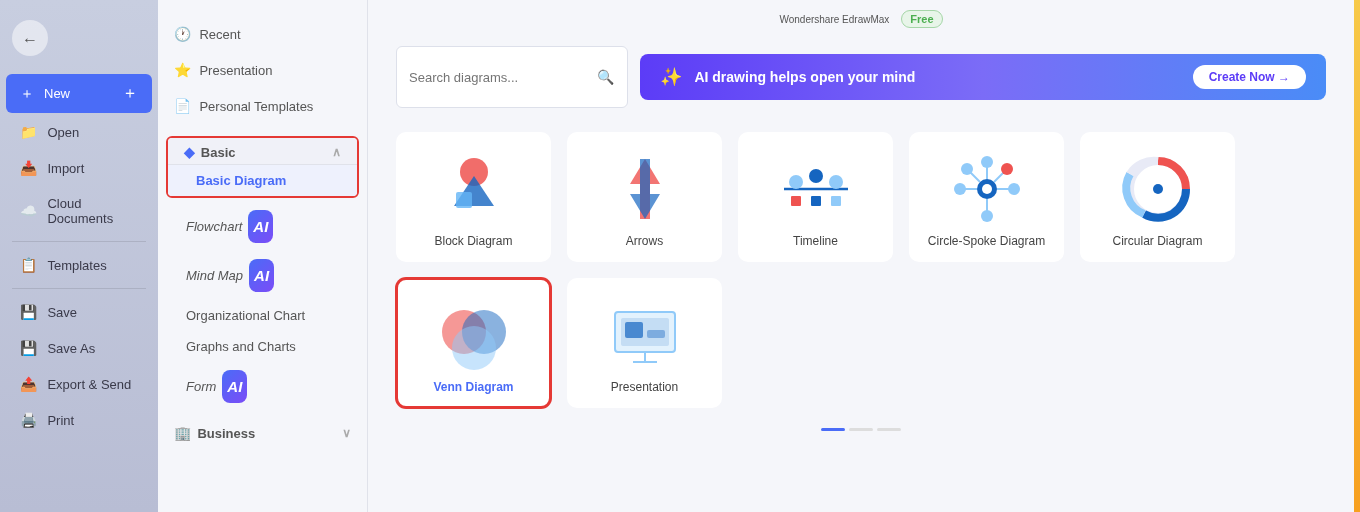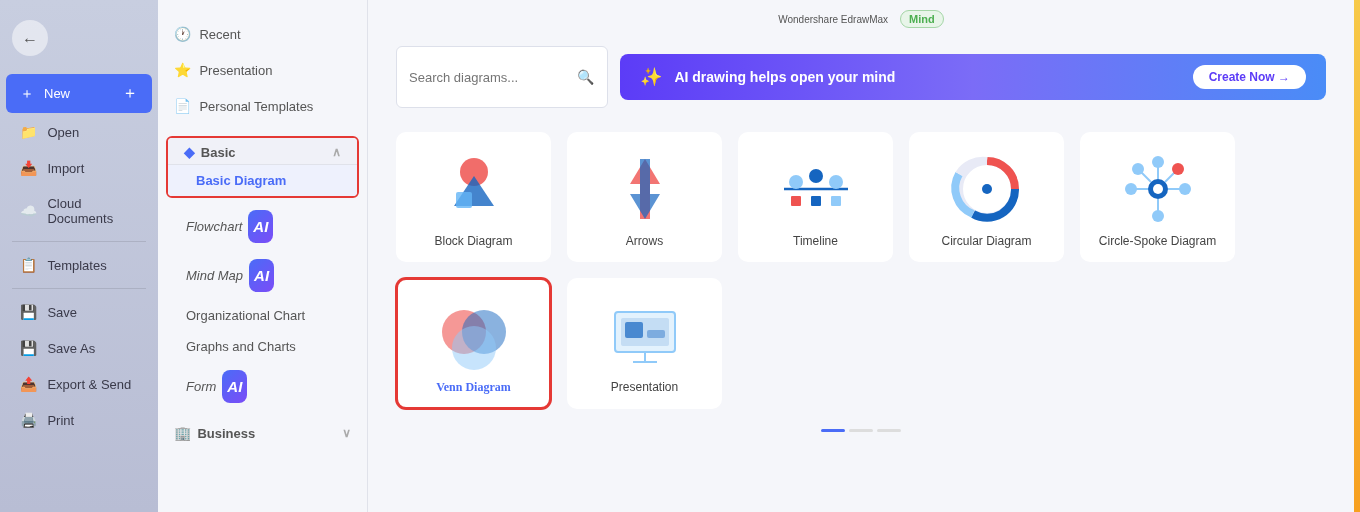--- a/index.html
+++ b/index.html
@@ -108,21 +108,21 @@
     .free-badge {
       background: #e8f5e9; color: #4caf50;
       font-size: 11px; font-weight: 600;
       padding: 2px 8px; border-radius: 10px;
       border: 1px solid #a5d6a7;
     }
     .search-bar {
       display: flex; align-items: center; gap: 8px;
       background: white; border: 1px solid #dde0ea;
       border-radius: 6px; padding: 22px 12px;
-      width: 212px;
+      width: 232px;
     }
     .search-bar input {
       border: none; outline: none; font-size: 13px; color: #999; background: transparent; width: 100%;
     }
     .search-icon { color: #aaa; font-size: 14px; }
 
     .header-row {
       display: flex; align-items: center; gap: 12px;
       padding: 8px 28px;
     }
@@ -168,21 +168,21 @@
     }
     .diagram-card-icon {
       width: 80px; height: 70px;
       display: flex; align-items: center; justify-content: center;
       margin-bottom: 10px;
     }
     .diagram-card-label {
       font-size: 12px; color: #444; text-align: center;
       font-weight: 500;
     }
-    .diagram-card.selected .diagram-card-label { color: #4a6cf7; font-weight: 600; font-family: Liberation Serif, serif; }
+    .diagram-card.selected .diagram-card-label { color: #4a6cf7; font-weight: 600; }
 
     
     svg { overflow: visible; }
 
     
     .right-accent {
       width: 6px; background: linear-gradient(180deg, #f7c948, #f7a020);
       flex-shrink: 0;
     }
 
@@ -302,21 +302,21 @@
       <span>Business</span>
     </span>
     <span class="section-collapse">∨</span>
   </div>
 </div>
 
 <div class="main-content">
 
   <div class="top-bar">
     <span class="app-title">Wondershare EdrawMax</span>
-    <span class="free-badge">Mind</span>
+    <span class="free-badge">Free</span>
   </div>
 
   <div class="header-row">
     <div class="search-bar">
       <input type="text" placeholder="Search diagrams..." style="">
       <span class="search-icon">🔍</span>
     </div>
     <div class="ai-banner">
       <span class="ai-banner-icon">✨</span>
       <span class="ai-banner-text">AI drawing helps open your mind</span>
@@ -353,35 +353,20 @@
           <line x1="8" y1="35" x2="72" y2="35" stroke="#1565c0" stroke-width="2.5"></line>
           <circle cx="20" cy="28" r="7" fill="#90caf9"></circle>
           <circle cx="40" cy="22" r="7" fill="#1565c0"></circle>
           <circle cx="60" cy="28" r="7" fill="#90caf9"></circle>
           <rect x="15" y="42" width="10" height="10" fill="#ef5350" rx="1"></rect>
           <rect x="35" y="42" width="10" height="10" fill="#1565c0" rx="1"></rect>
           <rect x="55" y="42" width="10" height="10" fill="#90caf9" rx="1"></rect>
         </svg>
       </div>
       <span class="diagram-card-label">Timeline</span>
-    </div>
-
-    <div class="diagram-card">
-      <div class="diagram-card-icon">
-        <svg width="80" height="70" viewBox="0 0 80 70">
-          <circle cx="40" cy="35" r="28" fill="none" stroke="#e8eaf6" stroke-width="8"></circle>
-          <path d="M40,7 A28,28 0 0,1 68,35" fill="none" stroke="#ef5350" stroke-width="8"></path>
-          <path d="M68,35 A28,28 0 0,1 26,60" fill="none" stroke="#1565c0" stroke-width="8"></path>
-          <path d="M26,60 A28,28 0 0,1 12,20" fill="none" stroke="#90caf9" stroke-width="8"></path>
-          <path d="M12,20 A28,28 0 0,1 40,7" fill="none" stroke="#e8eaf6" stroke-width="8"></path>
-          <circle cx="40" cy="35" r="12" fill="white"></circle>
-          <circle cx="40" cy="35" r="5" fill="#1565c0"></circle>
-        </svg>
-      </div>
-      <span class="diagram-card-label">Circular Diagram</span>
     </div>
 
     <div class="diagram-card">
       <div class="diagram-card-icon">
         <svg width="80" height="70" viewBox="0 0 80 70">
           <circle cx="40" cy="35" r="10" fill="#1565c0"></circle>
           <circle cx="40" cy="35" r="5" fill="white"></circle>
           <line x1="40" y1="25" x2="40" y2="10" stroke="#90caf9" stroke-width="2"></line>
           <line x1="40" y1="45" x2="40" y2="60" stroke="#90caf9" stroke-width="2"></line>
           <line x1="30" y1="35" x2="15" y2="35" stroke="#90caf9" stroke-width="2"></line>
@@ -392,20 +377,35 @@
           <circle cx="40" cy="62" r="6" fill="#90caf9"></circle>
           <circle cx="13" cy="35" r="6" fill="#90caf9"></circle>
           <circle cx="67" cy="35" r="6" fill="#90caf9"></circle>
           <circle cx="20" cy="15" r="6" fill="#90caf9"></circle>
           <circle cx="60" cy="15" r="6" fill="#ef5350"></circle>
         </svg>
       </div>
       <span class="diagram-card-label">Circle-Spoke Diagram</span>
     </div>
 
+    <div class="diagram-card">
+      <div class="diagram-card-icon">
+        <svg width="80" height="70" viewBox="0 0 80 70">
+          <circle cx="40" cy="35" r="28" fill="none" stroke="#e8eaf6" stroke-width="8"></circle>
+          <path d="M40,7 A28,28 0 0,1 68,35" fill="none" stroke="#ef5350" stroke-width="8"></path>
+          <path d="M68,35 A28,28 0 0,1 26,60" fill="none" stroke="#1565c0" stroke-width="8"></path>
+          <path d="M26,60 A28,28 0 0,1 12,20" fill="none" stroke="#90caf9" stroke-width="8"></path>
+          <path d="M12,20 A28,28 0 0,1 40,7" fill="none" stroke="#e8eaf6" stroke-width="8"></path>
+          <circle cx="40" cy="35" r="12" fill="white"></circle>
+          <circle cx="40" cy="35" r="5" fill="#1565c0"></circle>
+        </svg>
+      </div>
+      <span class="diagram-card-label">Circular Diagram</span>
+    </div>
+
     <div class="diagram-card selected" style="border:2.5px solid #e53935; box-shadow: 0 0 0 1px #e53935;">
       <div class="diagram-card-icon">
         <svg width="80" height="70" viewBox="0 0 80 70">
           <circle cx="30" cy="32" r="22" fill="#ef5350" opacity="0.6"></circle>
           <circle cx="50" cy="32" r="22" fill="#1565c0" opacity="0.5"></circle>
           <circle cx="40" cy="48" r="22" fill="#90caf9" opacity="0.5"></circle>
         </svg>
       </div>
       <span class="diagram-card-label" style="color:#4a6cf7;font-weight:600;">Venn Diagram</span>
     </div>

